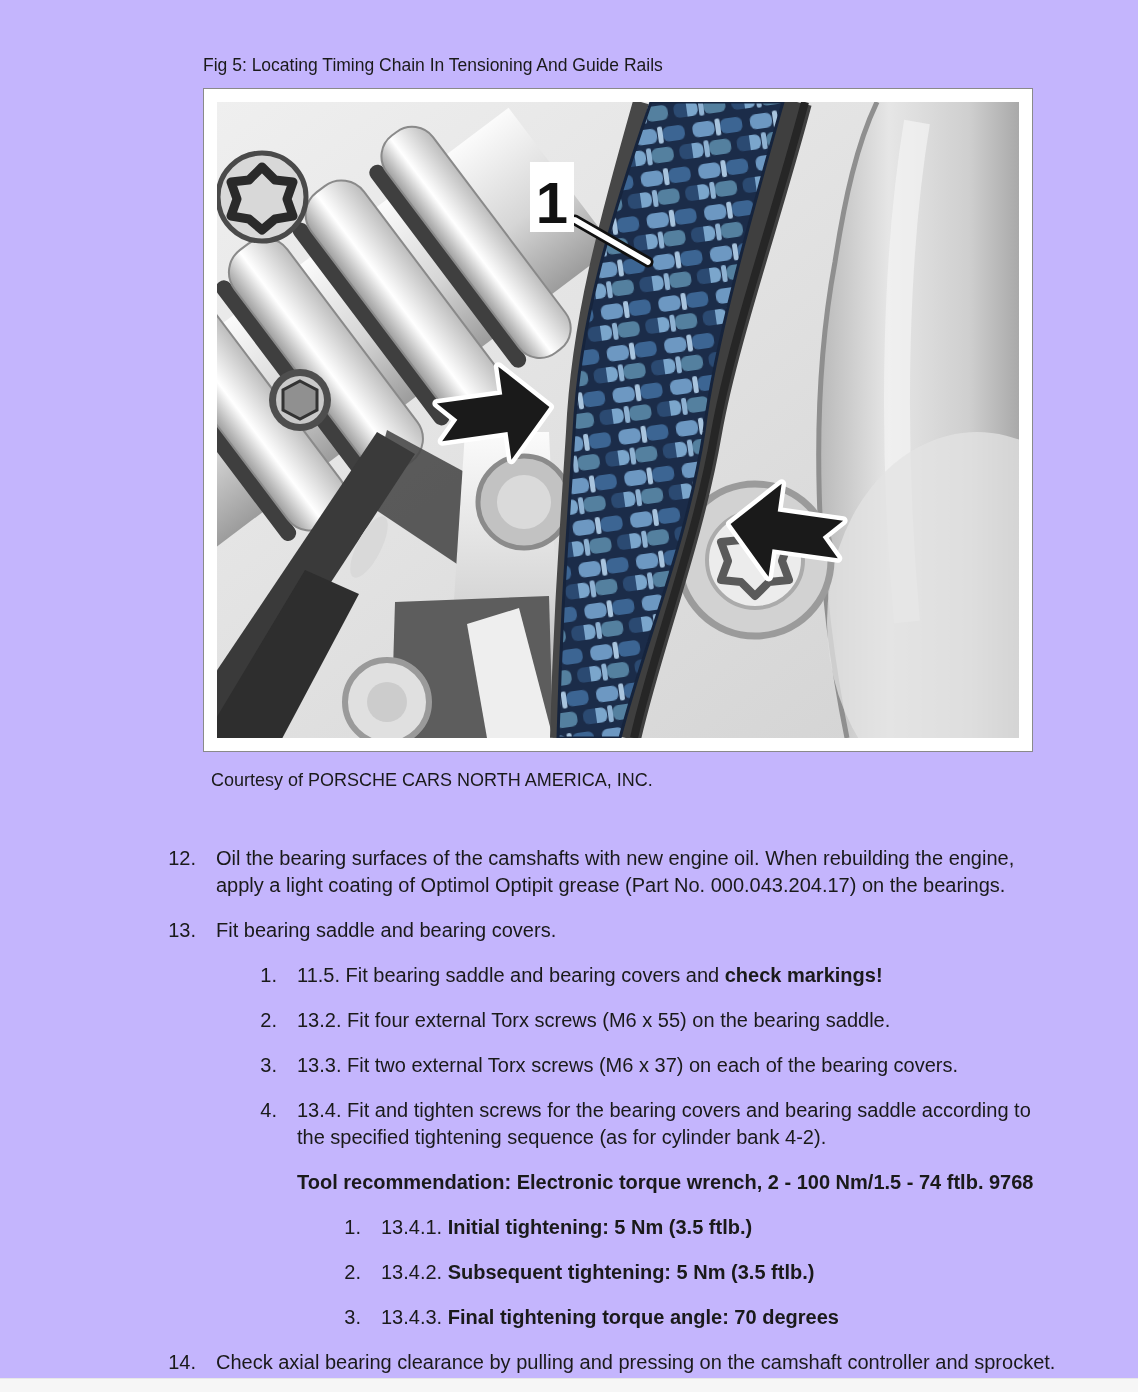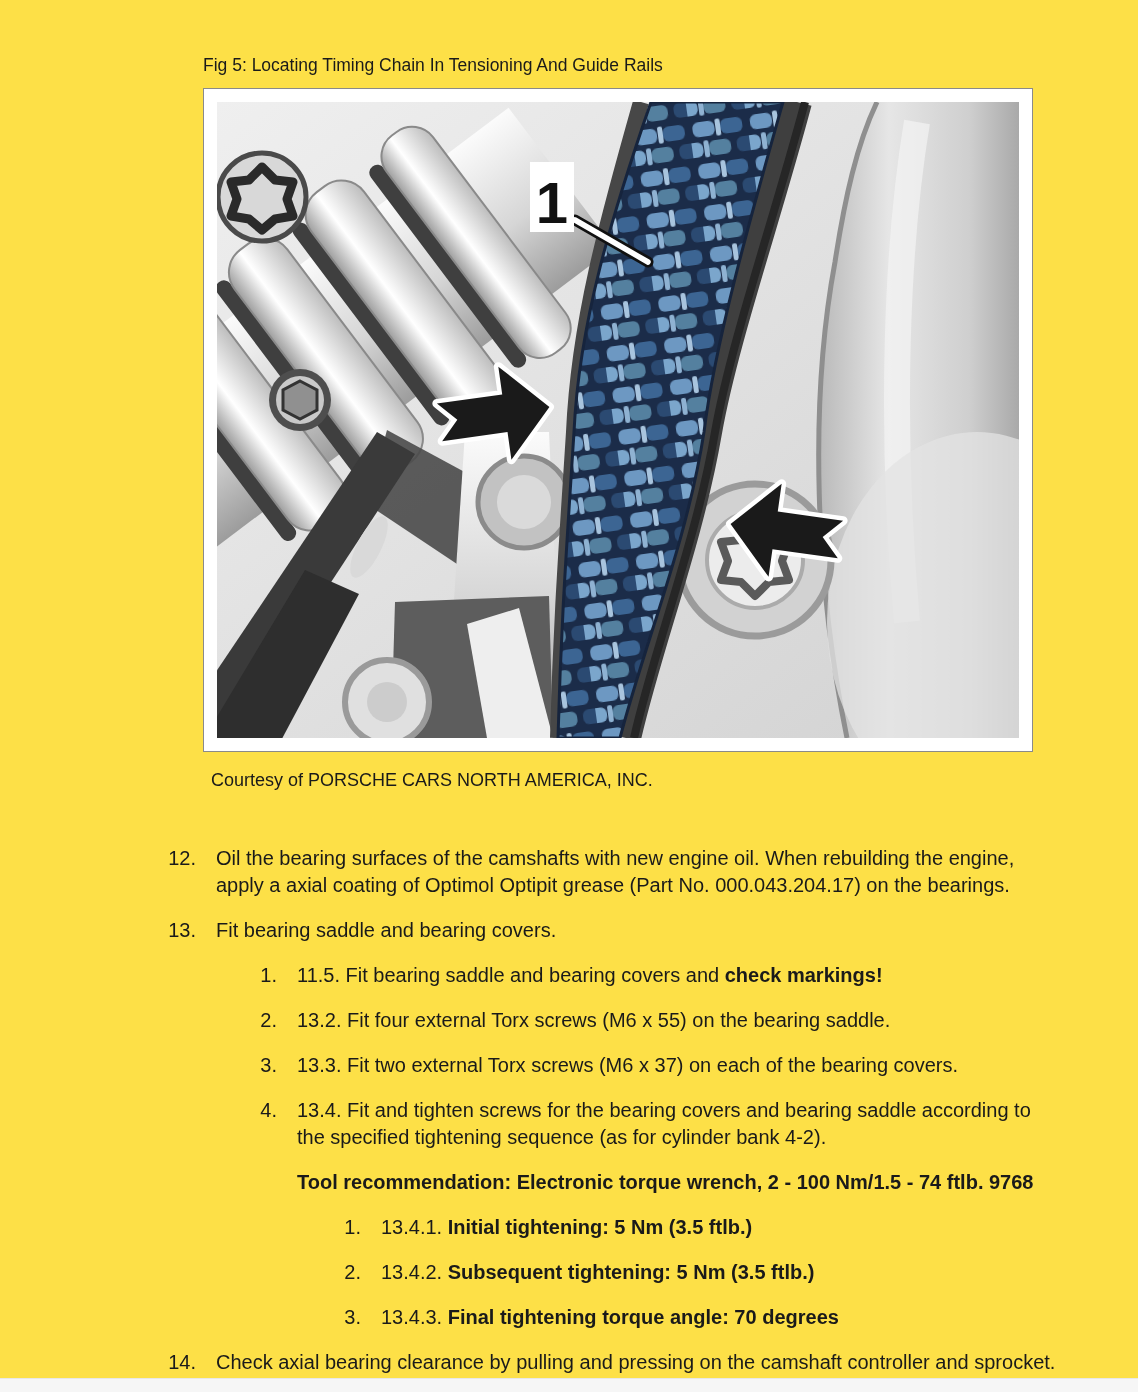--- a/index.html
+++ b/index.html
@@ -1,16 +1,16 @@
 <!DOCTYPE html>
 <html><head>
 <meta charset="utf-8">
 <style>
   html,body{margin:0;padding:0;background:#ffffff;}
-  .page{position:relative;width:1138px;height:1392px;background:#fde047;overflow:hidden;
+  .page{position:relative;width:1138px;height:1392px;background:#c4b5fd;overflow:hidden;
         font-family:"Liberation Sans","DejaVu Sans",sans-serif;color:#1a1a1a;}
   .caption{position:absolute;left:203px;top:53px;font-size:17.5px;line-height:24px;}
   .figure-frame{position:absolute;left:203px;top:88px;width:830px;height:664px;
         box-sizing:border-box;border:1px solid #8a8a8a;background:#ffffff;padding:13px;}
   .figure-frame svg{display:block;}
   .courtesy{position:absolute;left:211px;top:772px;font-size:18px;line-height:17px;}
   .steps{position:absolute;left:0;top:845px;width:1138px;}
   .row{display:flex;font-size:20px;line-height:27px;margin-bottom:18px;}
   .marker{flex:0 0 auto;text-align:right;white-space:pre;}
   .lvl1 .marker{width:196px;}
@@ -139,21 +139,21 @@
         <text x="335" y="121" font-size="58" font-weight="bold" fill="#111111" text-anchor="middle" font-family="Liberation Sans, DejaVu Sans, sans-serif">1</text>
       </g>
     </svg>
   </div>
 
   <div class="courtesy">Courtesy of PORSCHE CARS NORTH AMERICA, INC.</div>
 
   <div class="steps">
       <div class="row lvl1">
         <span class="marker">12.</span>
-        <span class="text"><span>Oil the bearing surfaces of the camshafts with new engine oil. When rebuilding the engine,</span><br><span>apply a axial coating of Optimol Optipit grease (Part No. 000.043.204.17) on the bearings.</span></span>
+        <span class="text"><span>Oil the bearing surfaces of the camshafts with new engine oil. When rebuilding the engine,</span><br><span>apply a light coating of Optimol Optipit grease (Part No. 000.043.204.17) on the bearings.</span></span>
       </div>
       <div class="row lvl1">
         <span class="marker">13.</span>
         <span class="text"><span>Fit bearing saddle and bearing covers.</span></span>
       </div>
       <div class="row lvl2">
         <span class="marker">1.</span>
         <span class="text"><span>11.5. Fit bearing saddle and bearing covers and </span><b>check markings!</b></span>
       </div>
       <div class="row lvl2">

